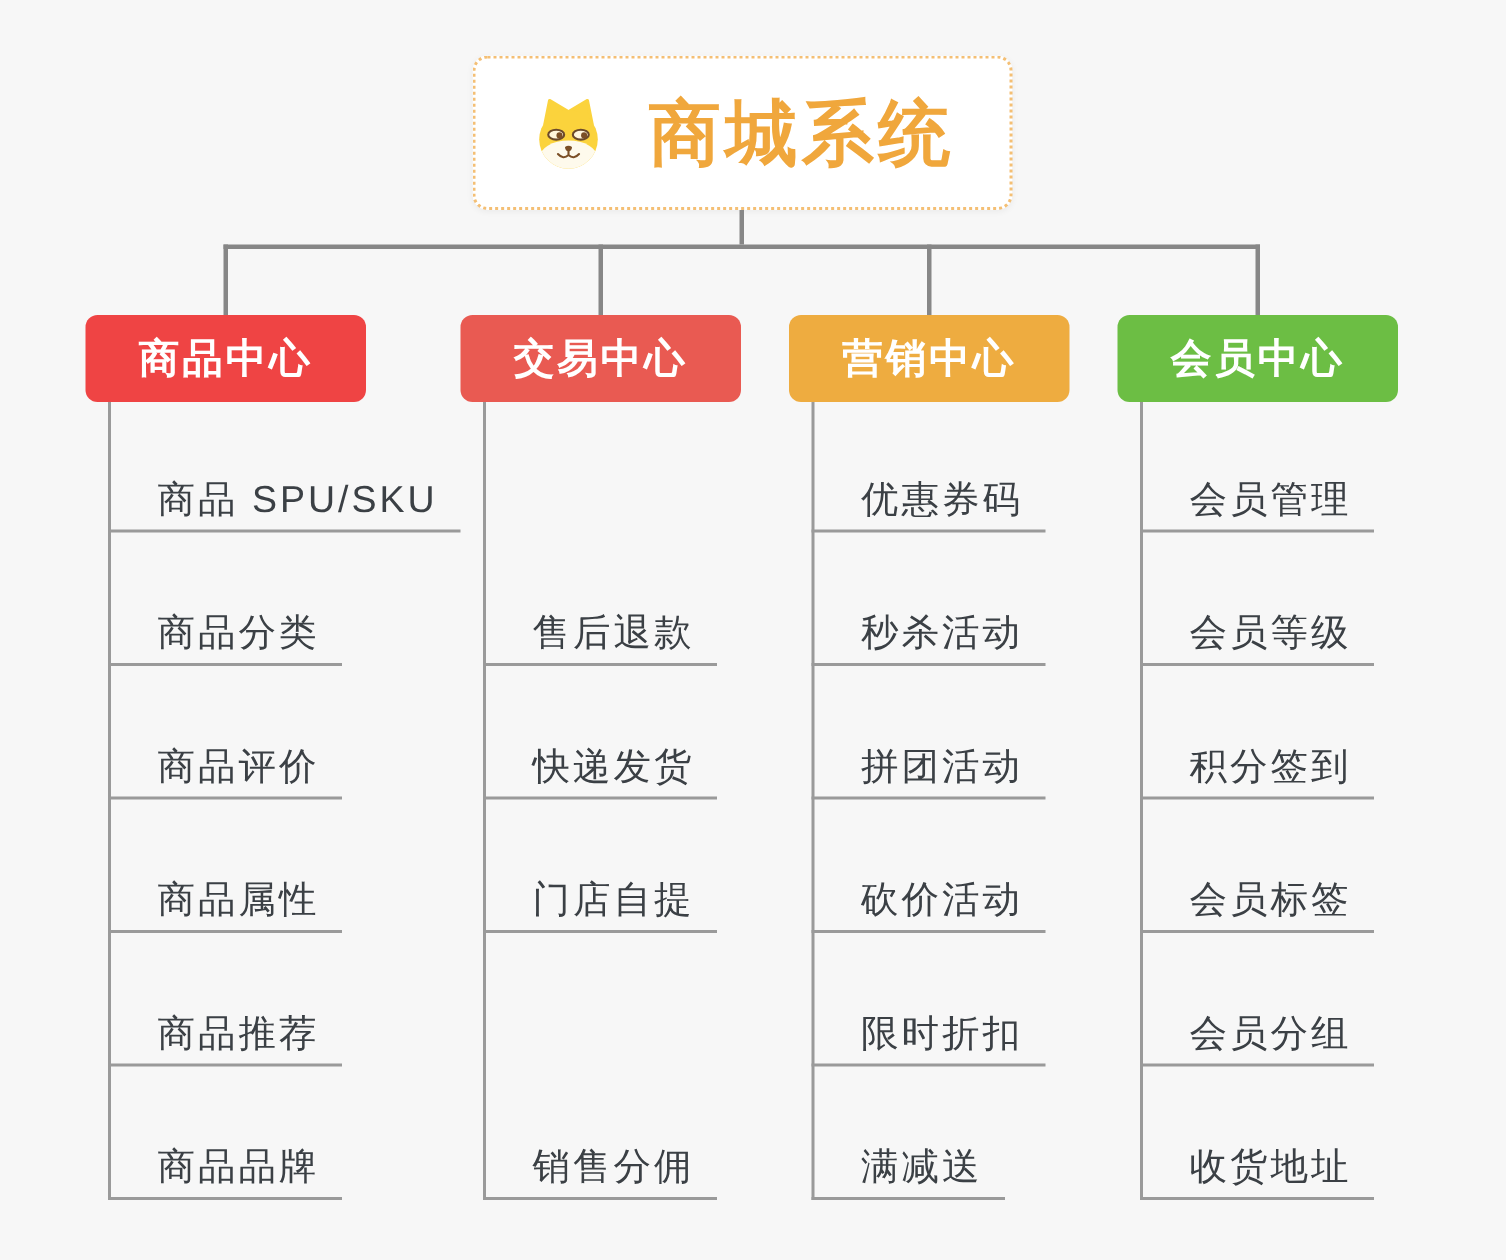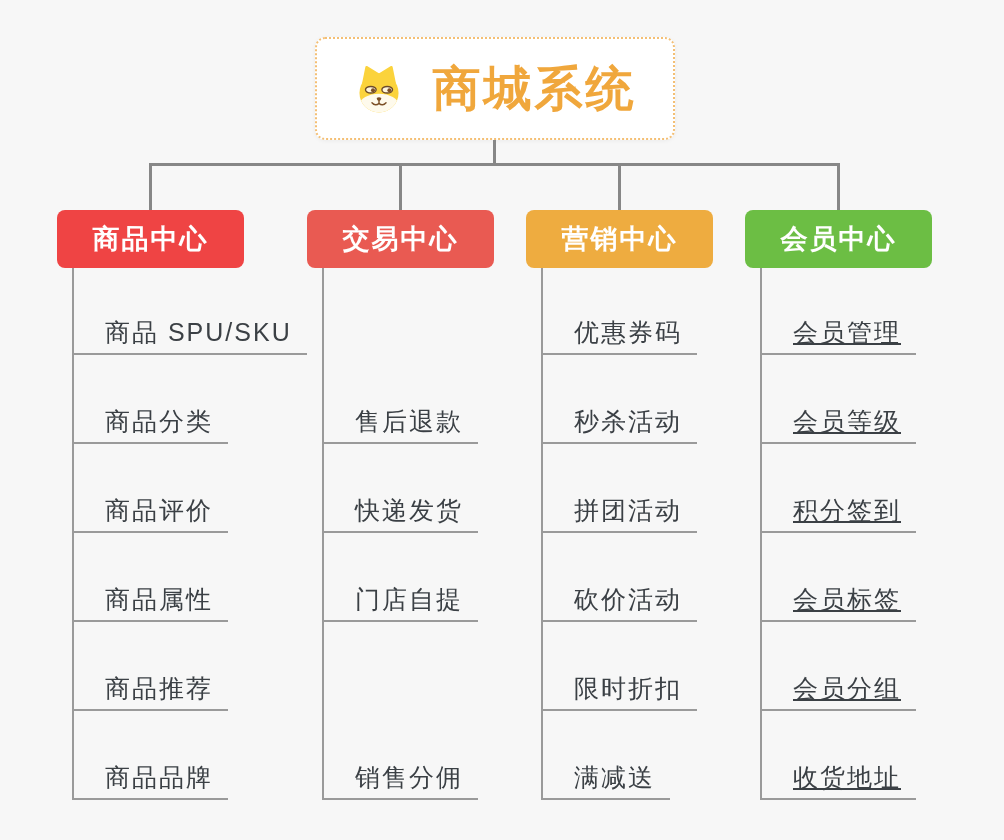--- a/index.html
+++ b/index.html
@@ -56,21 +56,21 @@
     position: absolute; box-sizing: border-box; height: 35px;
     padding: 0 15px 4px 33px;
     border-bottom: 2px solid #9a9a9a;
     display: flex; align-items: flex-end;
     font-size: 25px; letter-spacing: 2px; color: #3b4045; white-space: nowrap;
     cursor: pointer;
   }
   .col-1 { left: 72px; }
   .col-2 { left: 322px; }
   .col-3 { left: 541px; }
-  .col-4 { left: 760px; text-decoration: underline; }
+  .col-4 { left: 760px; }
   .row-1 { top: 320px; }
   .row-2 { top: 409px; }
   .row-3 { top: 498px; }
   .row-4 { top: 587px; }
   .row-5 { top: 676px; }
   .row-6 { top: 765px; }
 </style>
 </head>
 <body>
 

